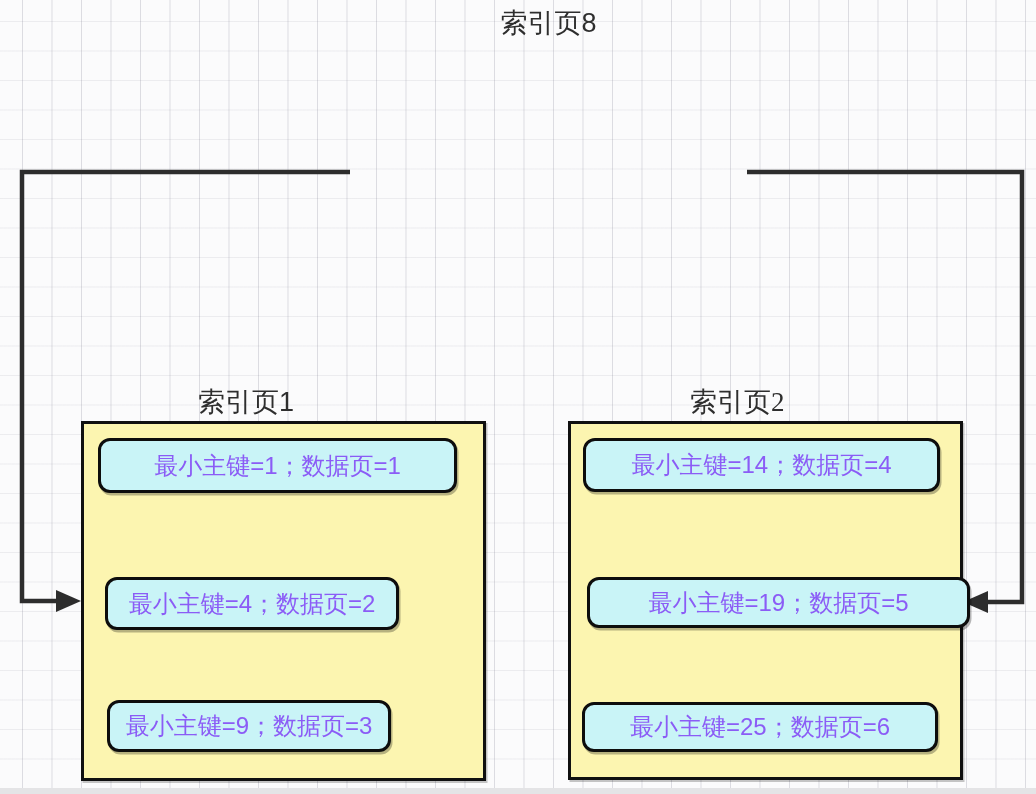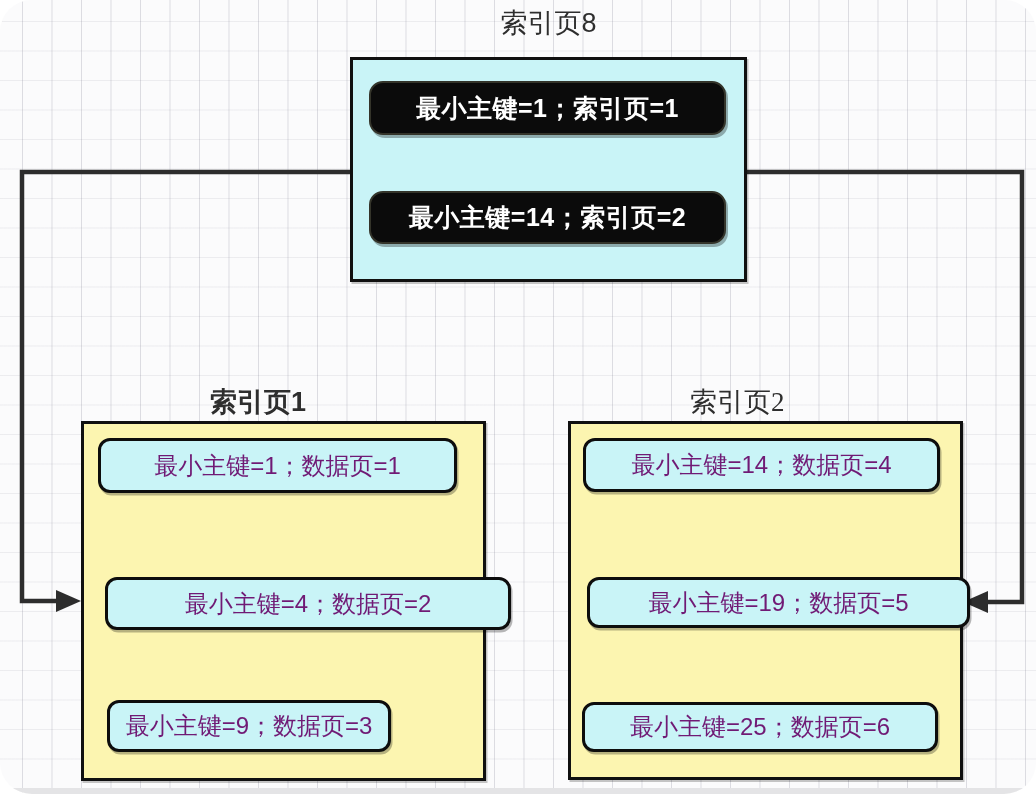--- a/index.html
+++ b/index.html
@@ -5,39 +5,38 @@
   html,body{margin:0;padding:0;}
   body{font-family:"Liberation Sans",sans-serif;}
   .canvas{
     position:relative;width:1036px;height:794px;overflow:hidden;
     background-color:#fbfbfc;
     background-image:
       linear-gradient(to right, rgba(110,110,130,.22) 1px, transparent 1px),
       linear-gradient(to bottom, rgba(110,110,130,.11) 1px, transparent 1px);
     background-size:29.5px 29.5px, 29.5px 29.5px;
     background-position:22px 0px, 0px 21px;
-    border-radius:32px;
   }
   .edge-layer{position:absolute;left:0;top:0;width:1036px;height:794px;pointer-events:none;}
   .node{position:absolute;border:3px solid #101010;box-sizing:border-box;
         box-shadow:1.5px 2px 0 rgba(0,0,0,.22);}
   .node.cyan{background:#c9f4f7;}
   .node.yellow{background:#fcf5b0;}
   .node-title{position:absolute;color:#2e2e2e;font-size:27px;line-height:32px;white-space:nowrap;}
   .node-title.centered{text-align:center;}
   .pill{
     position:absolute;box-sizing:border-box;background:#0b0b0b;border:2px solid #34342a;
     border-radius:14px;display:flex;align-items:center;justify-content:center;
     color:#ffffff;font-size:25px;font-weight:bold;letter-spacing:.5px;white-space:nowrap;
     box-shadow:2px 3px 0 rgba(0,0,0,.3);
   }
   .row{
     position:absolute;box-sizing:border-box;background:#c9f4f7;border:3px solid #0d0d0d;
     border-radius:12px;display:flex;align-items:center;justify-content:center;
-    color:#701a75;font-size:24px;white-space:nowrap;
+    color:#8b5cf6;font-size:24px;white-space:nowrap;
     box-shadow:1.5px 2.5px 0 rgba(0,0,0,.28);
   }
   .bottom-strip{position:absolute;left:0;bottom:0;width:1036px;height:6px;background:#e4e4e6;}
 </style>
 </head>
 <body>
 
 <div class="canvas">
 
   <svg class="edge-layer" viewBox="0 0 1036 794">
@@ -56,30 +55,26 @@
 
     <path d="M 763 493 L 763 531 L 757 537 L 757 553" fill="none" stroke="#2d2d2d" stroke-width="4.5"></path>
     <polygon points="745,551 769,551 757,576" fill="#2d2d2d"></polygon>
 
     <path d="M 760 629 L 760 653 L 754 659 L 754 675" fill="none" stroke="#2d2d2d" stroke-width="4.5"></path>
     <polygon points="742,673 766,673 754,699" fill="#2d2d2d"></polygon>
   </svg>
 
   <div class="node-title centered" style="left:350px;top:7px;width:397px;">索引页8</div>
 
-  <div class="node cyan" style="left:350px;top:57px;width:397px;height:225px;">
-    <div class="pill" style="left:16px;top:21px;width:357px;height:54px;">最小主键=1；索引页=1</div>
-    <div class="pill" style="left:16px;top:131px;width:357px;height:53px;">最小主键=14；索引页=2</div>
-  </div>
 
-  <div class="node-title" style="left:210px;top:386px;font-weight:bold;">索引页1</div>
+  <div class="node-title" style="left:198px;top:386px;">索引页1</div>
 
   <div class="node yellow" style="left:81px;top:421px;width:405px;height:360px;">
     <div class="row" style="left:14px;top:14px;width:359px;height:55px;">最小主键=1；数据页=1</div>
-    <div class="row" style="left:21px;top:153px;width:406px;height:53px;">最小主键=4；数据页=2</div>
+    <div class="row" style="left:21px;top:153px;width:294px;height:53px;">最小主键=4；数据页=2</div>
     <div class="row" style="left:23px;top:276px;width:284px;height:52px;">最小主键=9；数据页=3</div>
   </div>
 
   <div class="node-title" style="left:690px;top:386px;font-family:Liberation Serif, serif;">索引页2</div>
 
   <div class="node yellow" style="left:568px;top:421px;width:395px;height:359px;">
     <div class="row" style="left:12px;top:14px;width:357px;height:54px;text-align:right;">最小主键=14；数据页=4</div>
     <div class="row" style="left:16px;top:153px;width:383px;height:51px;">最小主键=19；数据页=5</div>
     <div class="row" style="left:11px;top:278px;width:356px;height:50px;text-align:right;">最小主键=25；数据页=6</div>
   </div>

